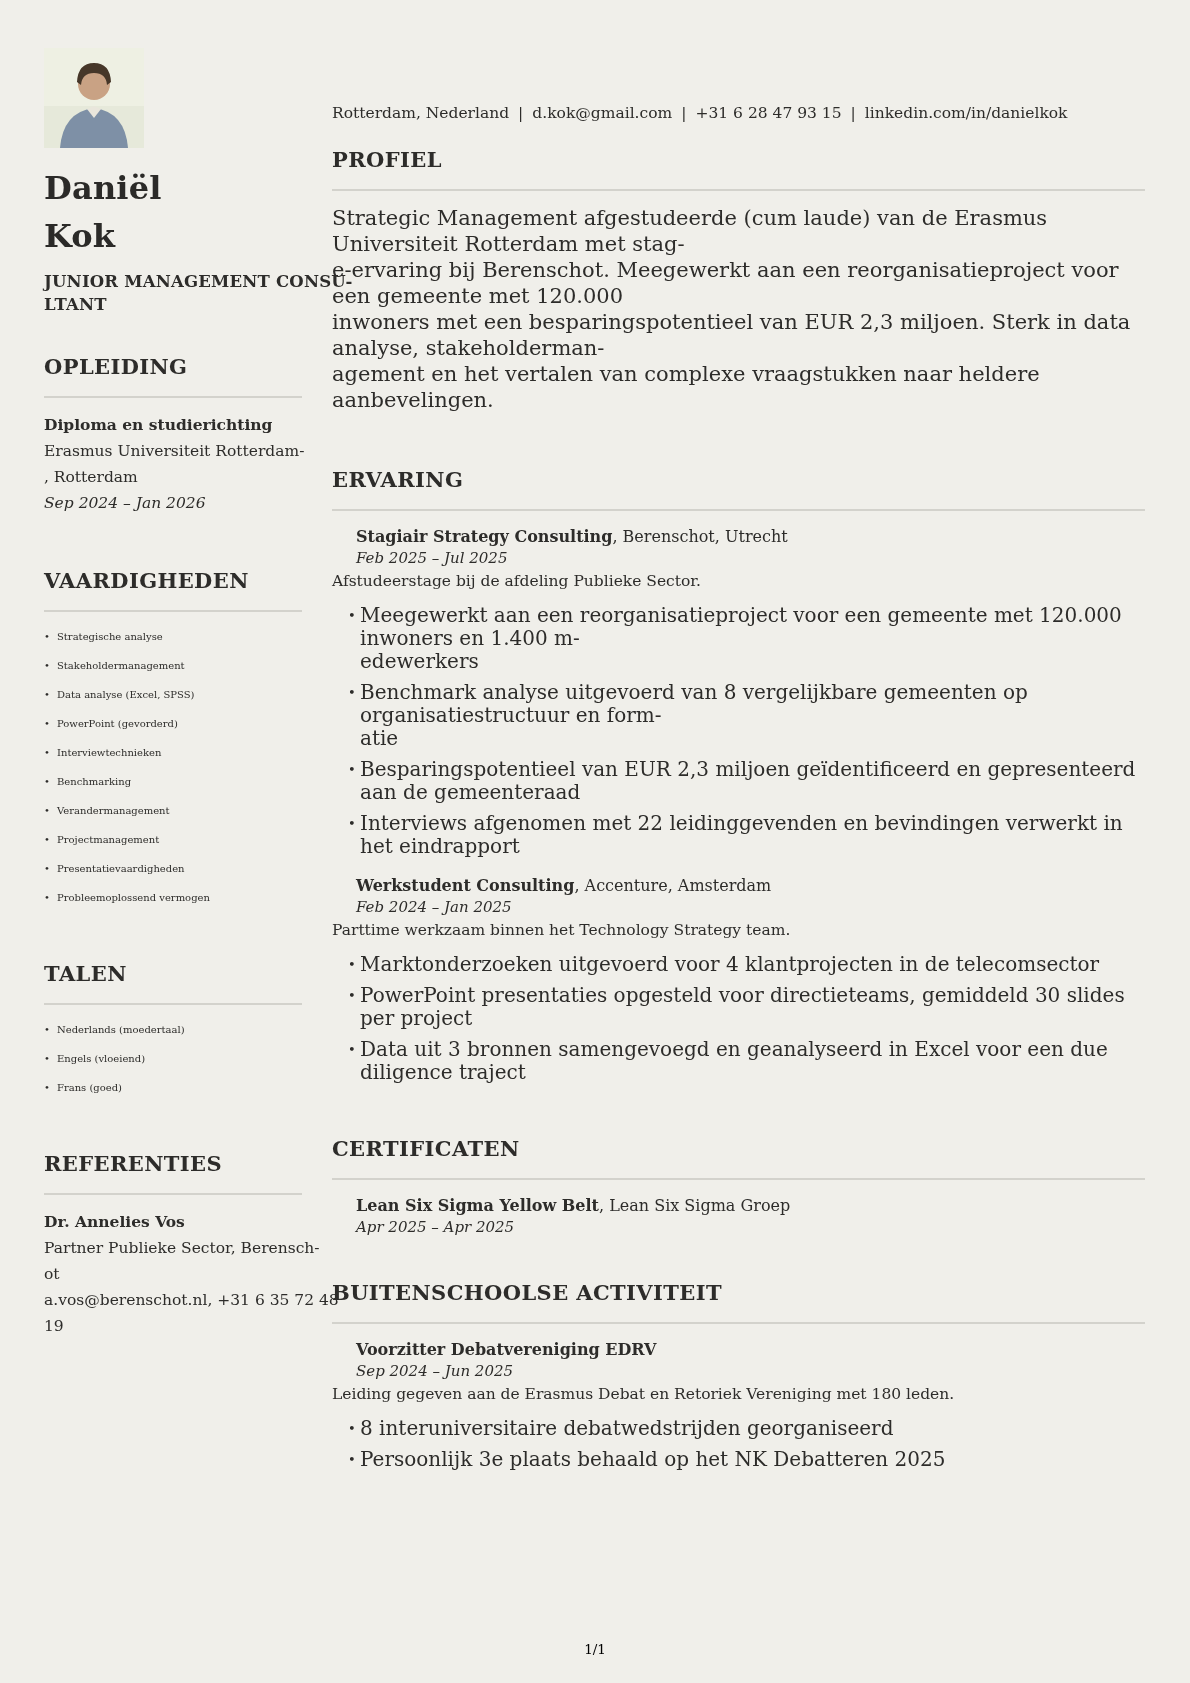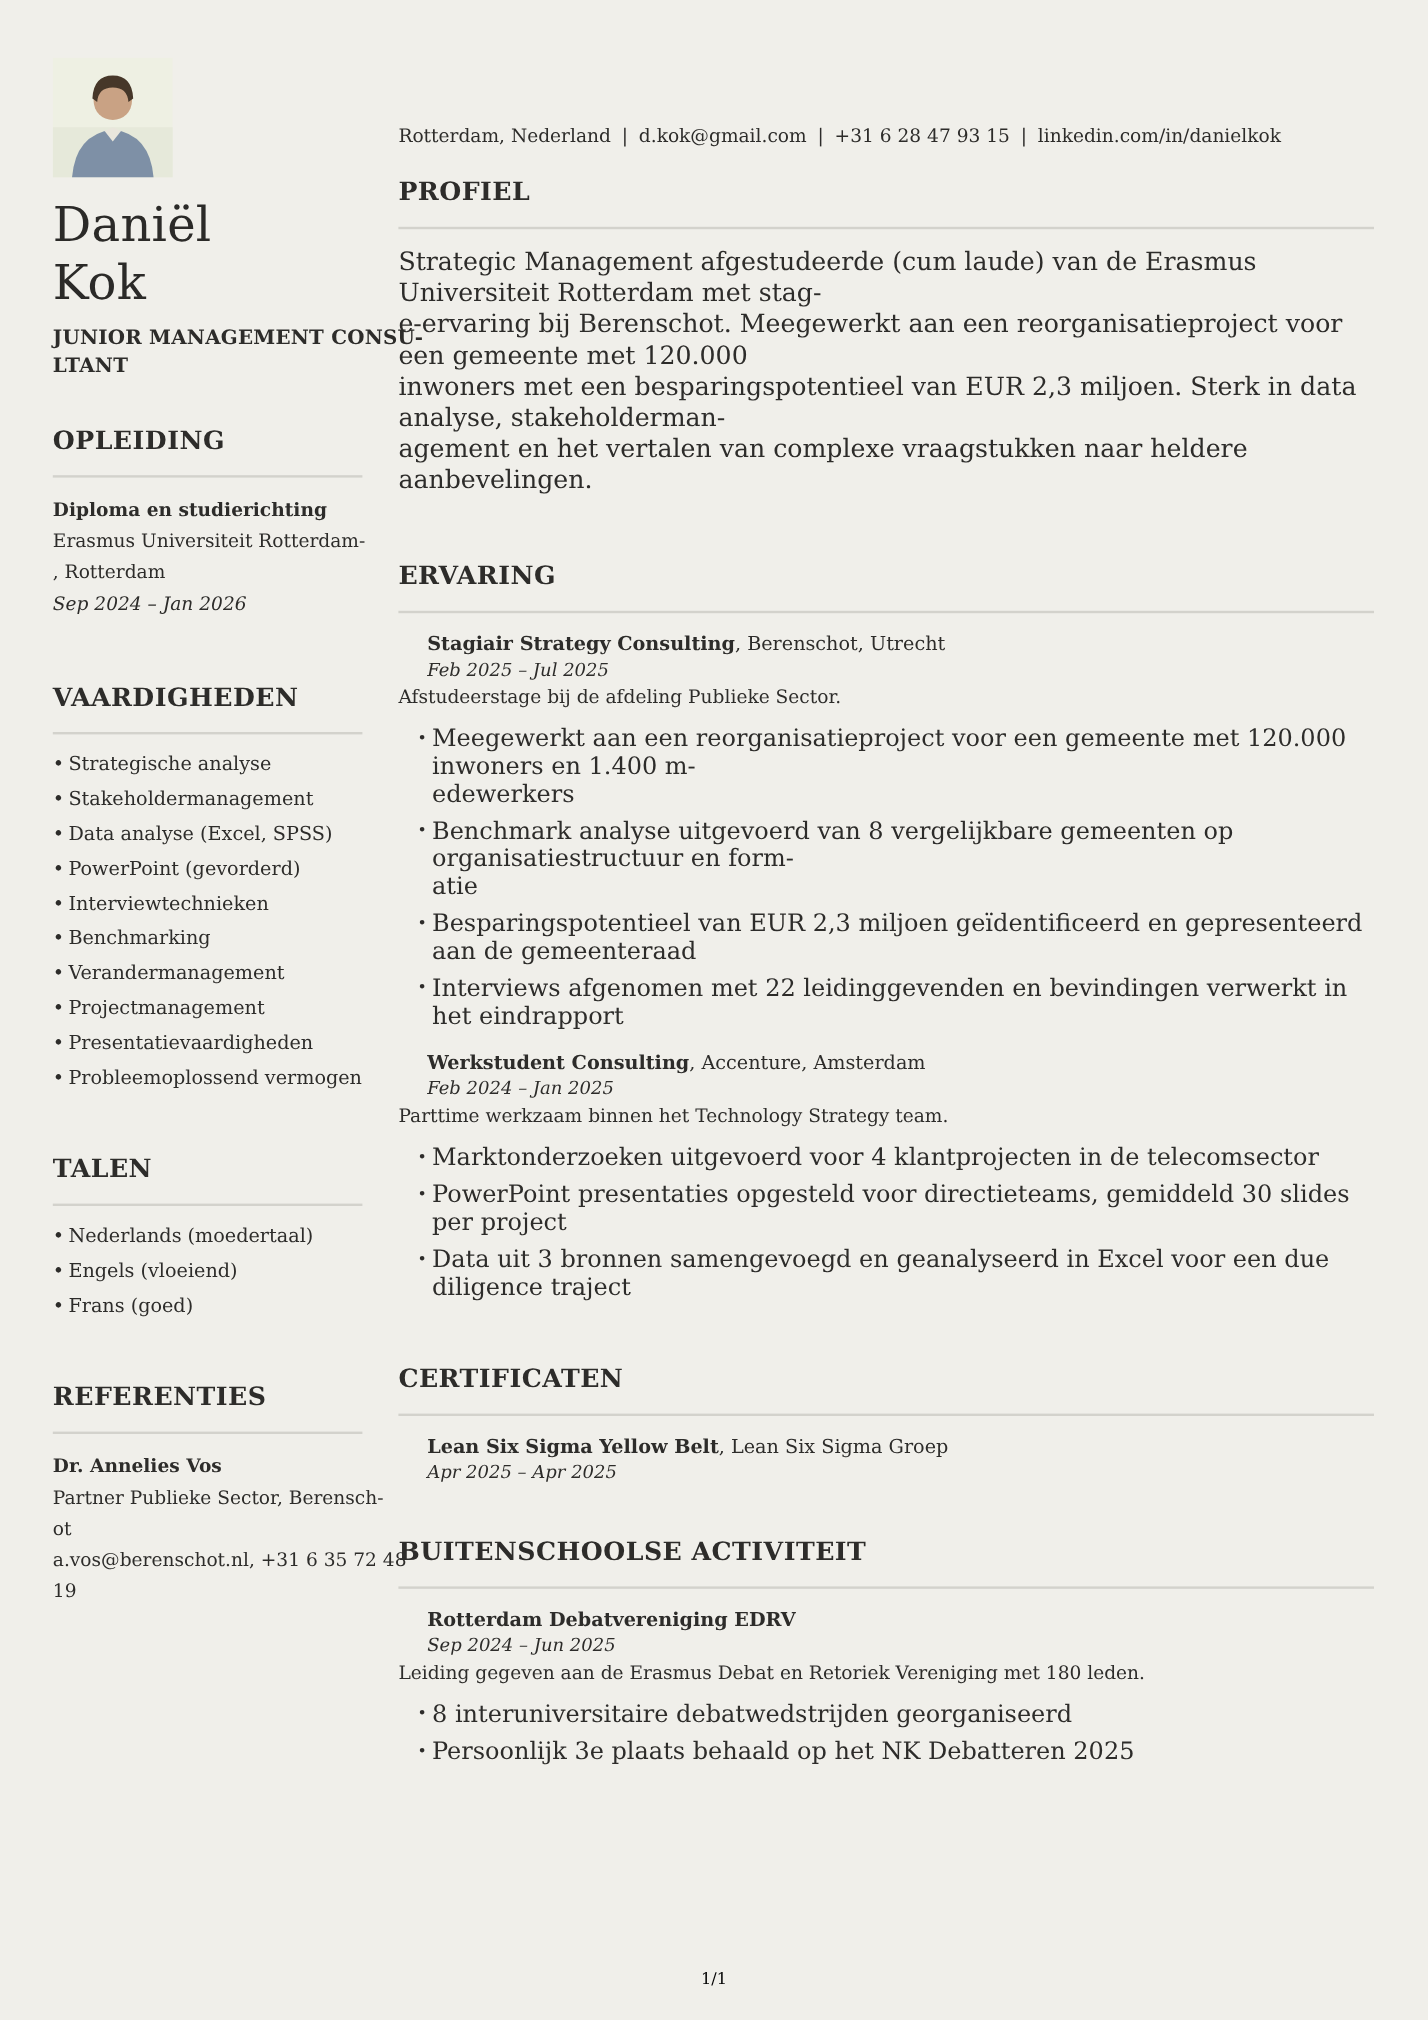--- a/index.html
+++ b/index.html
@@ -5,21 +5,21 @@
   * { margin:0; padding:0; box-sizing:border-box; }
   html,body { background:#f0efea; }
   body { width:1190px; height:1683px; font-family:"DejaVu Serif","Liberation Serif",serif; color:#2d2c2a; }
   .page { position:relative; width:1190px; height:1683px; padding:48px 45px 0 44px; }
   .cols { display:flex; gap:30px; }
   .col-left  { width:258px; flex:0 0 258px; }
   .col-right { flex:1 1 auto; min-width:0; }
 
   
   .photo { width:100px; height:100px; display:block; }
-  .name { font-size:40px; font-weight:400; line-height:48px; color:#2b2a28; margin-top:16px; letter-spacing:0.2px; }
+  .name { font-size:32px; font-weight:700; line-height:48px; color:#2b2a28; margin-top:16px; letter-spacing:0.2px; }
   .jobtitle { margin-top:10px; font-size:16.5px; font-weight:800; line-height:23px; white-space:pre; letter-spacing:0.2px; }
 
   
   .contact { margin-top:55px; font-size:15.5px; line-height:20px; white-space:nowrap; }
   .contact .sep { margin:0 9px; color:#2d2c2a; }
 
   
   .section { margin-top:52px; }
   .section.first-right { margin-top:24px; }
   .sec-head { font-size:21px; font-weight:700; letter-spacing:0.4px; padding-bottom:17px; border-bottom:2px solid #d3d2cc; }
@@ -33,21 +33,21 @@
   
   .profile-text { font-size:21px; line-height:26px; }
 
   
   .lc-entry { font-size:15.5px; line-height:26px; }
   .lc-bold { font-weight:800; }
   .lc-pre { white-space:pre; }
 
   
   ul.plainlist { list-style:none; }
-  ul.plainlist li { position:relative; padding-left:13px; font-size:16px; line-height:22px; margin-bottom:7px; }
+  ul.plainlist li { position:relative; padding-left:13px; font-size:10px; line-height:22px; margin-bottom:7px; }
   ul.plainlist li::before { content:"•"; position:absolute; left:0; top:0; }
 
   
   .entry { margin-bottom:16px; }
   .ehead { display:flex; justify-content:space-between; align-items:baseline;flex-direction:column; }
   .etitle-line { font-size:16px; line-height:24px; }
   .etitle { font-weight:800; }
   .edate { font-style:italic; font-size:15px; white-space:nowrap; margin-left:24px; }
   .esummary { font-size:15.5px; line-height:24px; margin-top:2px; }
   ul.bullets { list-style:none; margin-top:11px; }
@@ -196,21 +196,21 @@
             </div>
           </div>
         </div>
       </div>
 
       <div class="section" style="margin-top:44px;">
         <div class="sec-head">BUITENSCHOOLSE ACTIVITEIT</div>
         <div class="sec-body">
           <div class="entry">
             <div class="ehead">
-              <div class="etitle-line"><span class="etitle">Rotterdam Debatvereniging EDRV</span><span></span></div>
+              <div class="etitle-line"><span class="etitle">Voorzitter Debatvereniging EDRV</span><span></span></div>
               <div class="edate">Sep 2024 – Jun 2025</div>
             </div>
             <div class="esummary rich"><span>Leiding gegeven aan de Erasmus Debat en Retoriek Vereniging met </span><span class="b">180 leden</span><span>.</span></div>
             <ul class="bullets">
               <li class="rich"><span class="b">8 interuniversitaire debatwedstrijden</span><span> georganiseerd</span></li>
               <li class="rich"><span>Persoonlijk </span><span class="b">3e plaats</span><span> behaald op het NK Debatteren 2025</span></li>
             </ul>
           </div>
         </div>
       </div>

